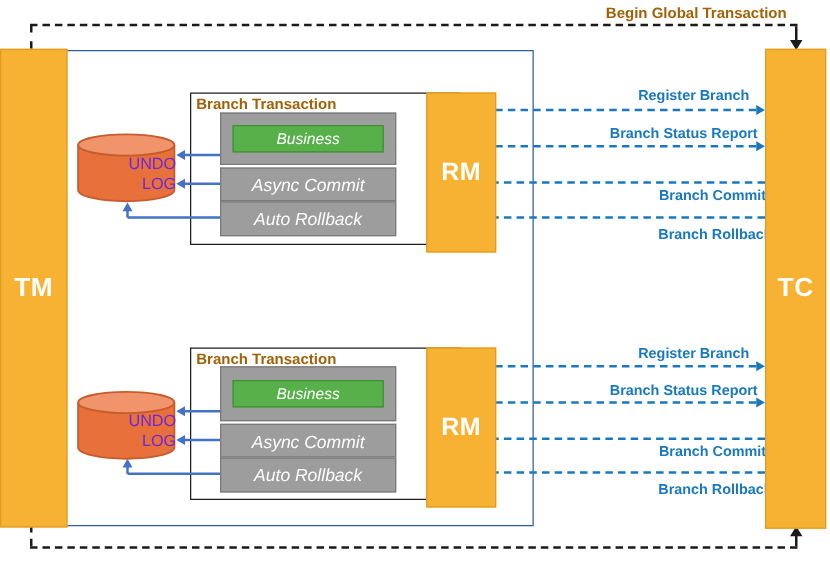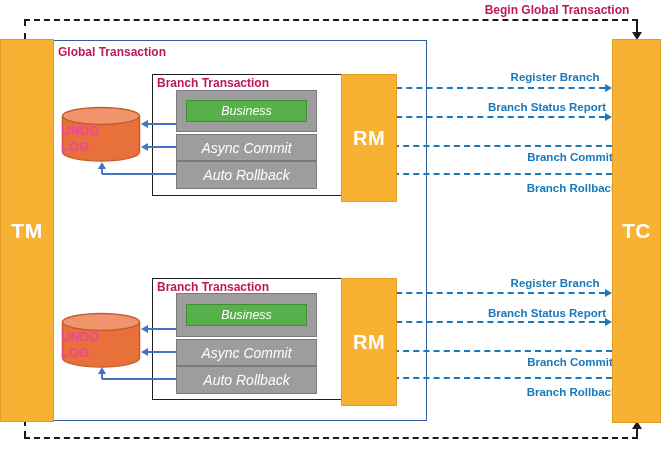--- a/index.html
+++ b/index.html
@@ -6,21 +6,21 @@
   #canvas{
     position:relative;width:664px;height:462px;background:#fff;overflow:hidden;
     font-family:"Liberation Sans",sans-serif;
   }
   .abs{position:absolute;}
   
   .actor{background:#F7B233;border:1px solid #DF9C20;display:flex;align-items:center;justify-content:center;
          color:#fff;font-weight:bold;font-size:21px;letter-spacing:.5px;}
   
   .global-box{border:1.5px solid #2E5FA3;background:transparent;}
-  .sec-title{font-weight:bold;font-size:12px;color:#be185d;white-space:nowrap;}
+  .sec-title{font-weight:bold;font-size:12px;color:#a16207;white-space:nowrap;}
   
   .branch-box{border:1.5px solid #1F1F1F;background:#fff;}
   .gray-box{background:#9D9D9D;border:1px solid #7A7A7A;display:flex;align-items:center;justify-content:center;
             color:#fdfdfd;font-style:italic;font-size:14px;}
   .green-box{background:#57B04A;border:1px solid #3E8F35;display:flex;align-items:center;justify-content:center;
              color:#fff;font-style:italic;font-size:12.5px;}
   
   .kdash-h{border-top:2px dashed #1A1A1A;height:0;}
   .kdash-v{border-left:2px dashed #1A1A1A;width:0;}
   .karr-down{width:0;height:0;border-left:5px solid transparent;border-right:5px solid transparent;border-top:8px solid #1A1A1A;}
@@ -29,40 +29,39 @@
   .bdash-h{border-top:2px dashed #1879BD;height:0;}
   .barr-right{width:0;height:0;border-top:4px solid transparent;border-bottom:4px solid transparent;border-left:7px solid #1879BD;}
   .barr-left{width:0;height:0;border-top:4px solid transparent;border-bottom:4px solid transparent;border-right:7px solid #1879BD;}
   .msg-label{color:#1879BD;font-weight:bold;font-size:11.5px;text-align:center;width:160px;white-space:nowrap;}
   
   .sline-h{border-top:2px solid #4472C4;height:0;}
   .sline-v{border-left:2px solid #4472C4;width:0;}
   .sarr-left{width:0;height:0;border-top:4px solid transparent;border-bottom:4px solid transparent;border-right:7px solid #4472C4;}
   .sarr-up{width:0;height:0;border-left:4px solid transparent;border-right:4px solid transparent;border-bottom:7px solid #4472C4;}
   
-  .cyl-label{width:80px;text-align:left;color:#ec4899;font-weight:bold;font-size:13px;line-height:16px;}
+  .cyl-label{width:80px;text-align:right;color:#6d28d9;font-weight:normal;font-size:13px;line-height:16px;}
 </style>
 </head>
 <body>
 
 <div id="canvas">
 
   <div class="abs kdash-v" style="left:24px;top:20px;height:19px;"></div>
   <div class="abs kdash-h" style="left:24px;top:19px;width:614px;"></div>
   <div class="abs kdash-v" style="left:636px;top:21px;height:12px;"></div>
   <div class="abs karr-down" style="left:632px;top:32px;"></div>
   <div class="abs sec-title" style="left:477px;top:3px;width:160px;text-align:center;">Begin Global Transaction</div>
 
   <div class="abs kdash-v" style="left:24px;top:420px;height:17px;"></div>
   <div class="abs kdash-h" style="left:24px;top:437px;width:614px;"></div>
   <div class="abs kdash-v" style="left:636px;top:428px;height:9px;"></div>
   <div class="abs karr-up" style="left:632px;top:421px;"></div>
 
   <div class="abs global-box" style="left:52px;top:40px;width:373px;height:379px;"></div>
-  <div class="abs sec-title" style="left:58px;top:45px;">Global Transaction</div>
 
   <div class="abs bdash-h" style="left:315px;top:87px;width:290px;"></div>
   <div class="abs barr-right" style="left:605px;top:84px;"></div>
   <div class="abs bdash-h" style="left:315px;top:116px;width:290px;"></div>
   <div class="abs barr-right" style="left:605px;top:113px;"></div>
   <div class="abs bdash-h" style="left:322px;top:145px;width:290px;"></div>
   <div class="abs barr-left" style="left:315px;top:142px;"></div>
   <div class="abs bdash-h" style="left:322px;top:173px;width:290px;"></div>
   <div class="abs barr-left" style="left:315px;top:170px;"></div>
 

